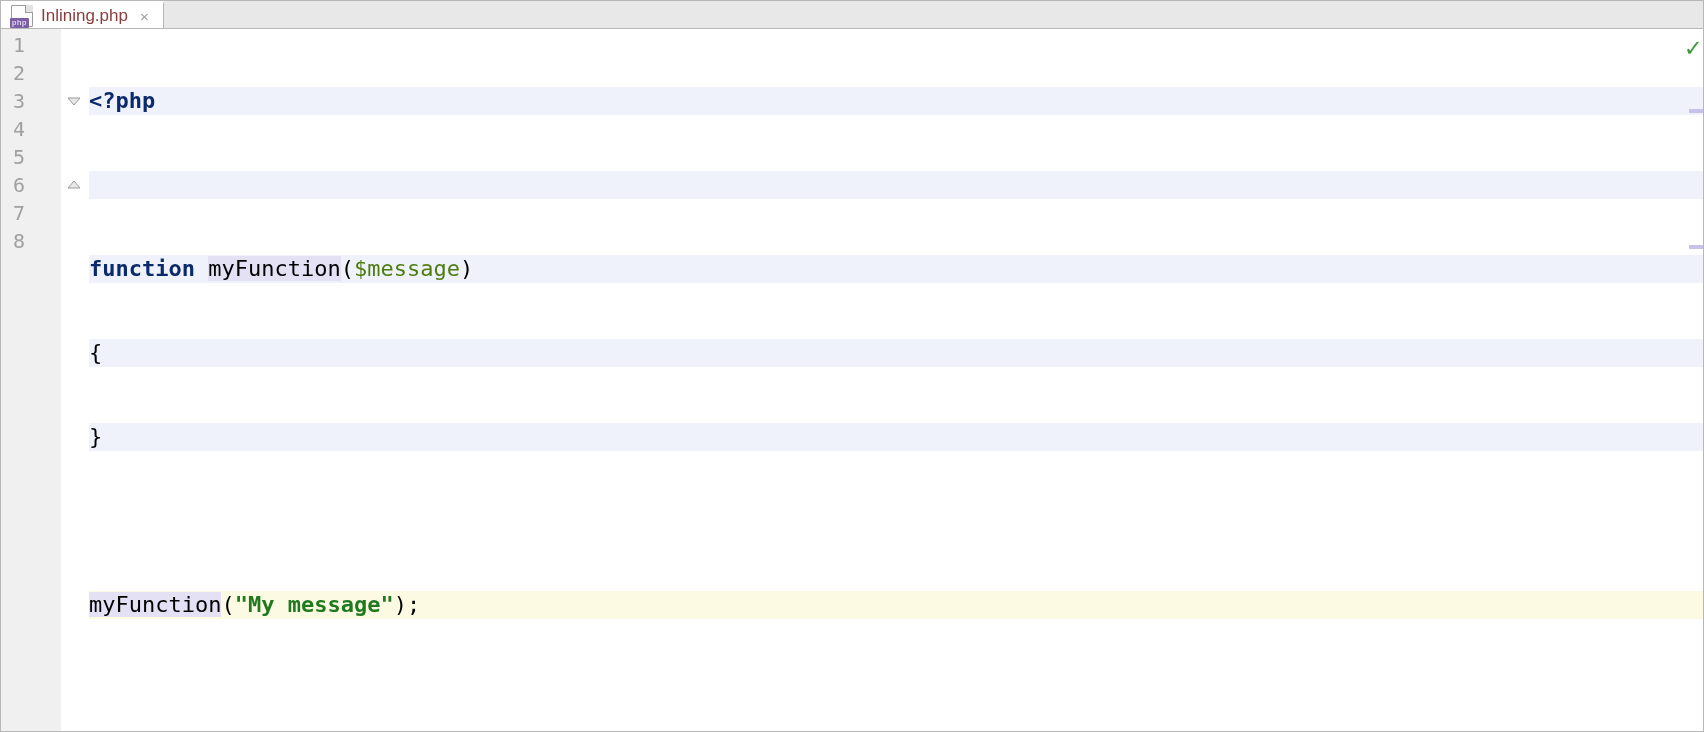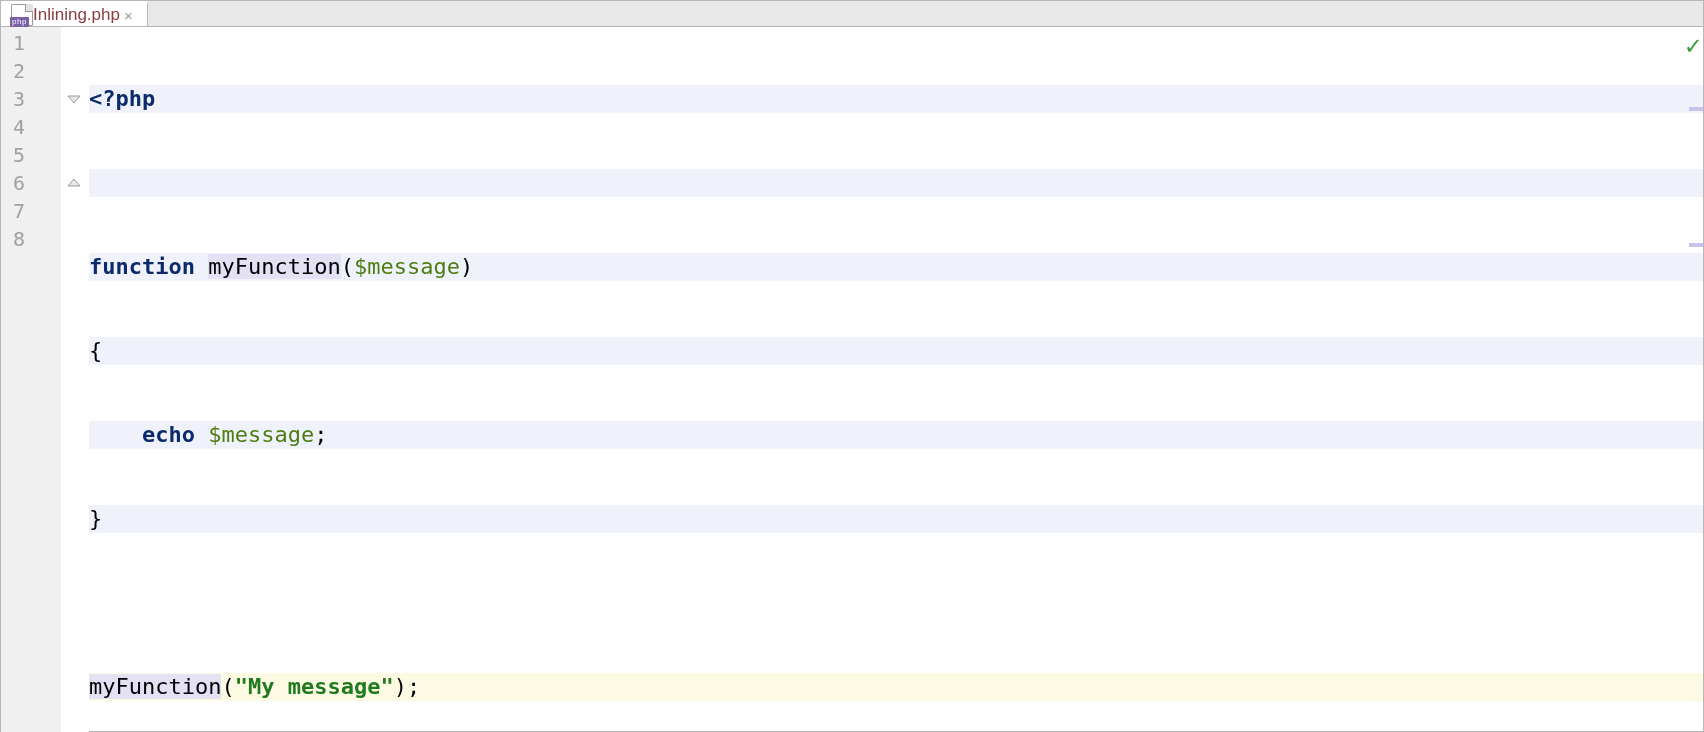--- a/index.html
+++ b/index.html
@@ -23,21 +23,21 @@
   .tabbar {
     height: 44px;
     background: #e8e8e8;
     border-bottom: 1px solid #b7b7b7;
     display: flex;
     align-items: stretch;
   }
   .tab {
     display: flex;
     align-items: center;
-    gap: 0;
+    gap: 8px;
     padding: 0 14px 0 10px;
     background: #ffffff;
     border-right: 1px solid #b7b7b7;
     border-top: 3px solid transparent;
     font-family: -apple-system, "Segoe UI", Arial, sans-serif;
     font-size: 17px;
     color: #8a3d3d;
     height: 100%;
   }
   .tab .fileicon {
@@ -223,21 +223,20 @@
       </div>
       <div class="cell"></div>
       <div class="cell"></div>
     </div>
 
     <div class="code">
       <div class="row selblock"><span class="tagopen">&lt;?php</span></div>
       <div class="row selblock"></div>
       <div class="row selblock"><span class="kw">function</span> <span class="fnname fn-hl">myFunction</span><span class="paren">(</span><span class="var">$message</span><span class="paren">)</span></div>
       <div class="row selblock"><span class="brace">{</span></div>
-      <div class="row selblock">    <span class="kw">echo</span> <span class="var">$message</span><span class="punct">;</span></div>
       <div class="row selblock"><span class="brace">}</span></div>
       <div class="row"></div>
       <div class="row curline"><span class="caret"></span><span class="fnname fn-hl">myFunction</span><span class="paren">(</span><span class="str">"My message"</span><span class="paren">)</span><span class="punct">;</span></div>
 
       <div class="mark-strip">
         <span class="check">✓</span>
         <span class="mark" style="top:80px"></span>
         <span class="mark" style="top:216px"></span>
       </div>
     </div>

